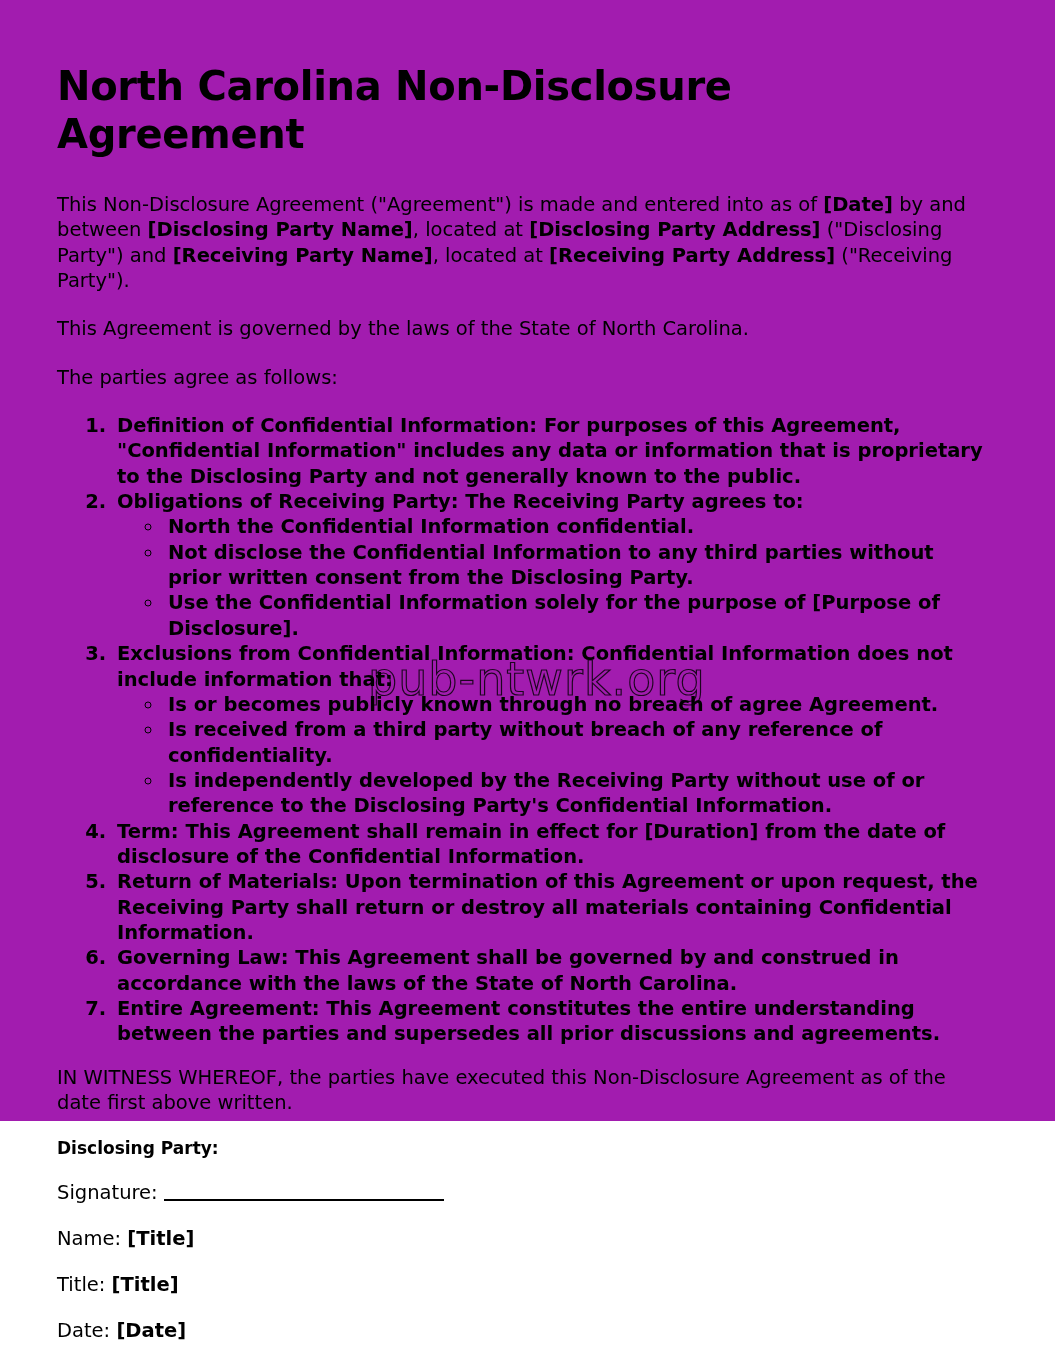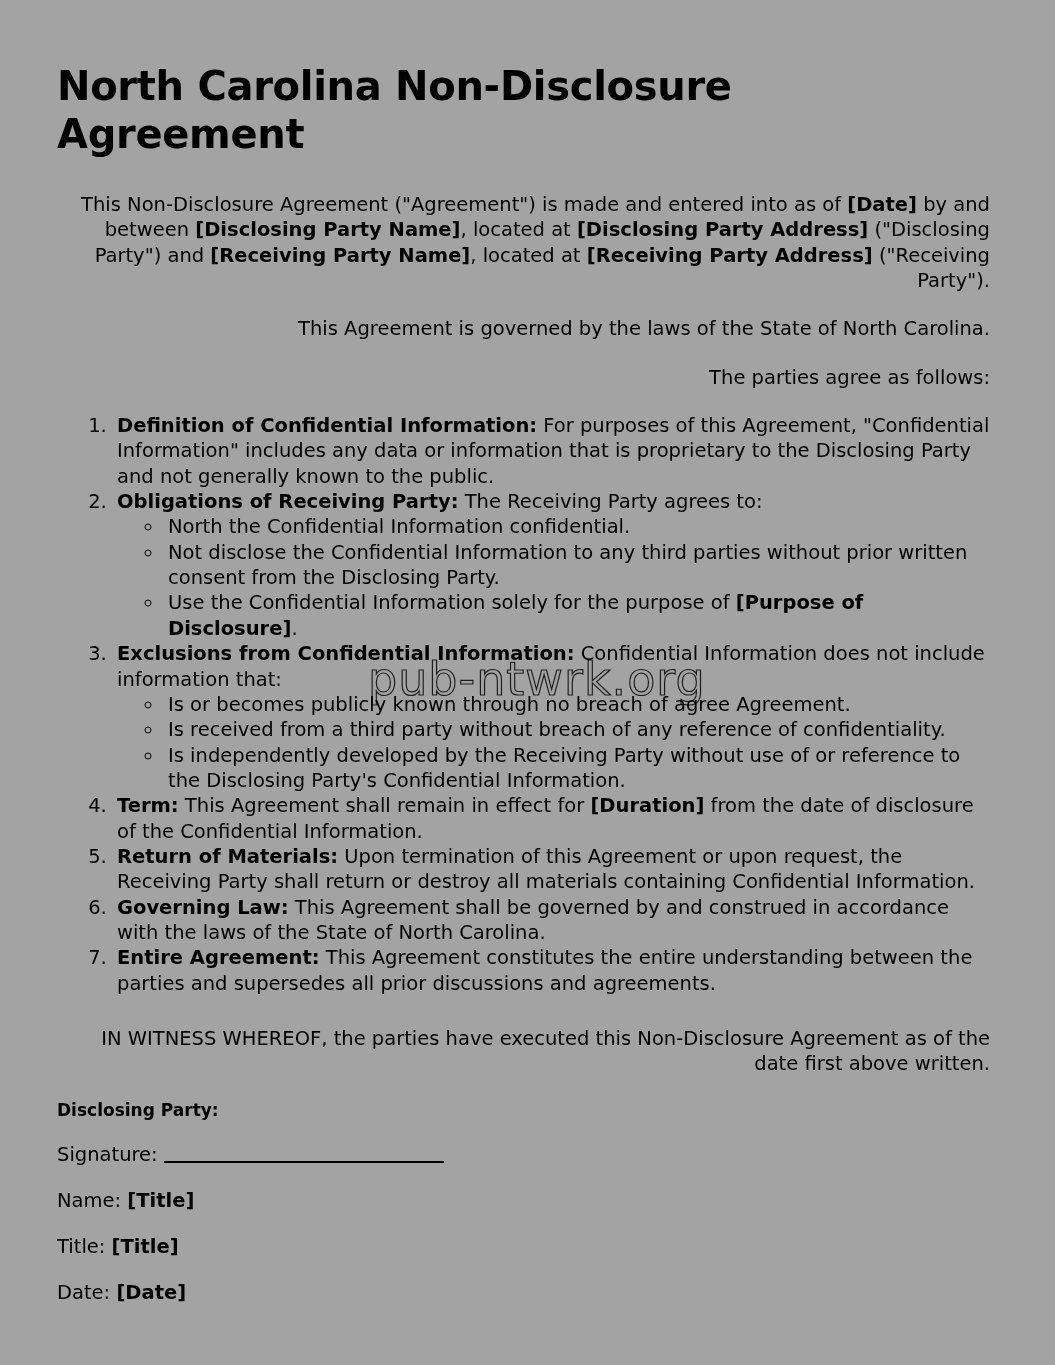--- a/index.html
+++ b/index.html
@@ -12,55 +12,56 @@
     height: 1365px;
     overflow: hidden;
     font-family: "DejaVu Sans", sans-serif;
     color: #000000;
     -webkit-font-smoothing: antialiased;
   }
 
   .page {
     position: relative;
     width: 1055px;
-    height: 1365px;
-    background: #a3a3a3;
+    height: 1121px;
+    background: #a21caf;
     box-sizing: border-box;
     padding: 62px 65px 0 57px;
   }
 
   
   .doc-title {
     font-size: 40px;
     font-weight: bold;
     line-height: 1.20;
     letter-spacing: -0.3px;
     margin: 0 0 34px 0;
     max-width: 760px;
   }
 
   
   .para {
     font-size: 19.5px;
     line-height: 1.30;
     margin: 0 0 23px 0;
     max-width: 935px;
-    text-align: right;
+    text-align: left;
   }
   .para b, .strong {
     font-weight: bold;
   }
 
   
   ol.clauses {
-    margin: 0 0 30px 0;
+    margin: 0 0 18px 0;
     padding-left: 56px;
     font-size: 19.5px;
     line-height: 1.30;
     max-width: 940px;
+    font-weight: bold;
   }
   ol.clauses > li {
     margin: 0 0 0 0;
     padding-left: 4px;
   }
   ol.clauses > li > .clause-text {
     display: block;
   }
 
   ul.subclauses {

